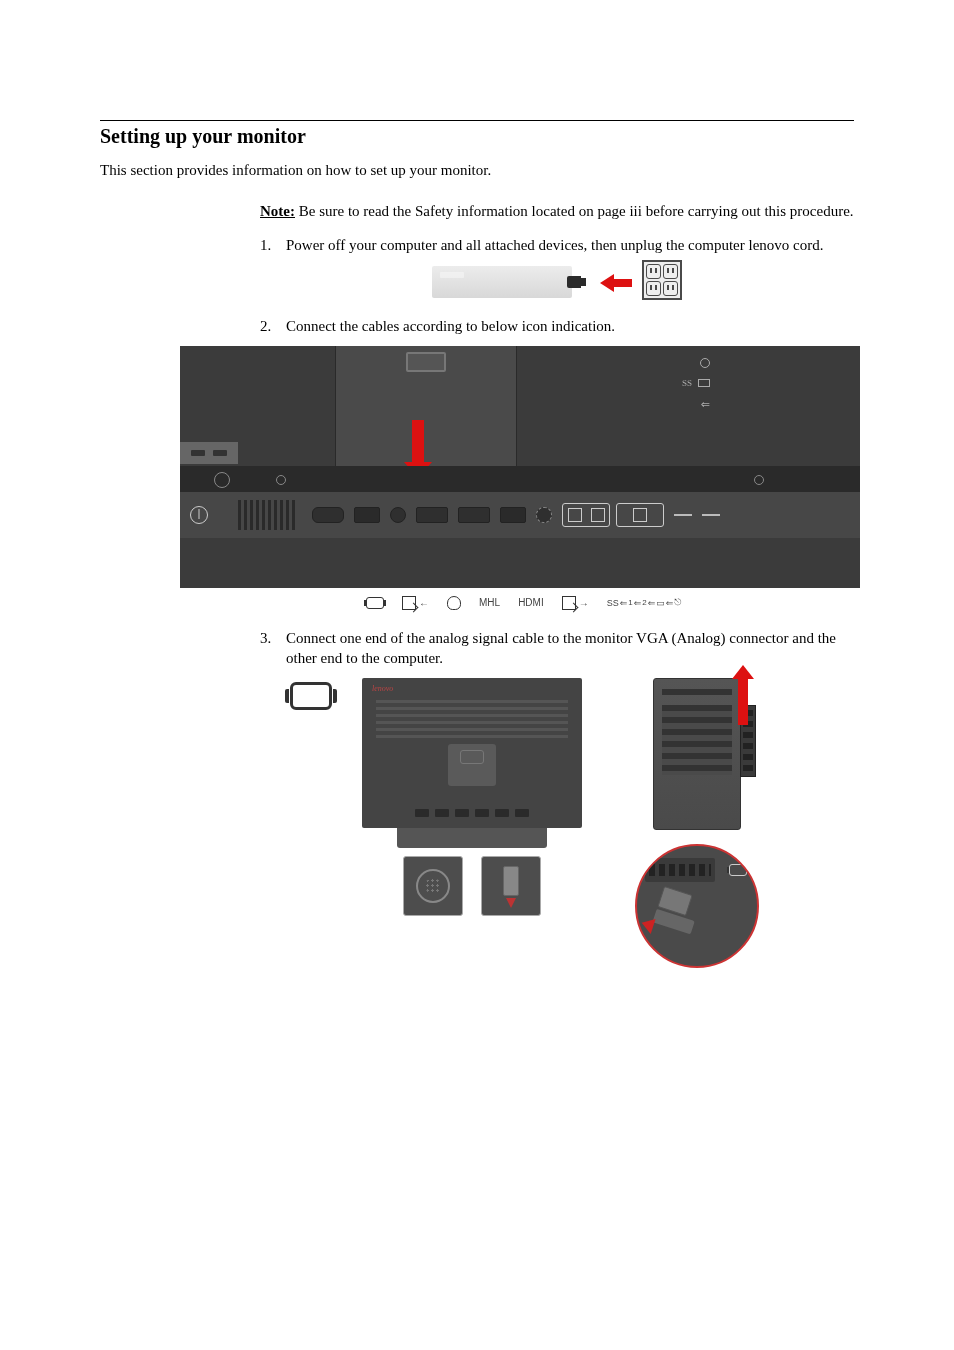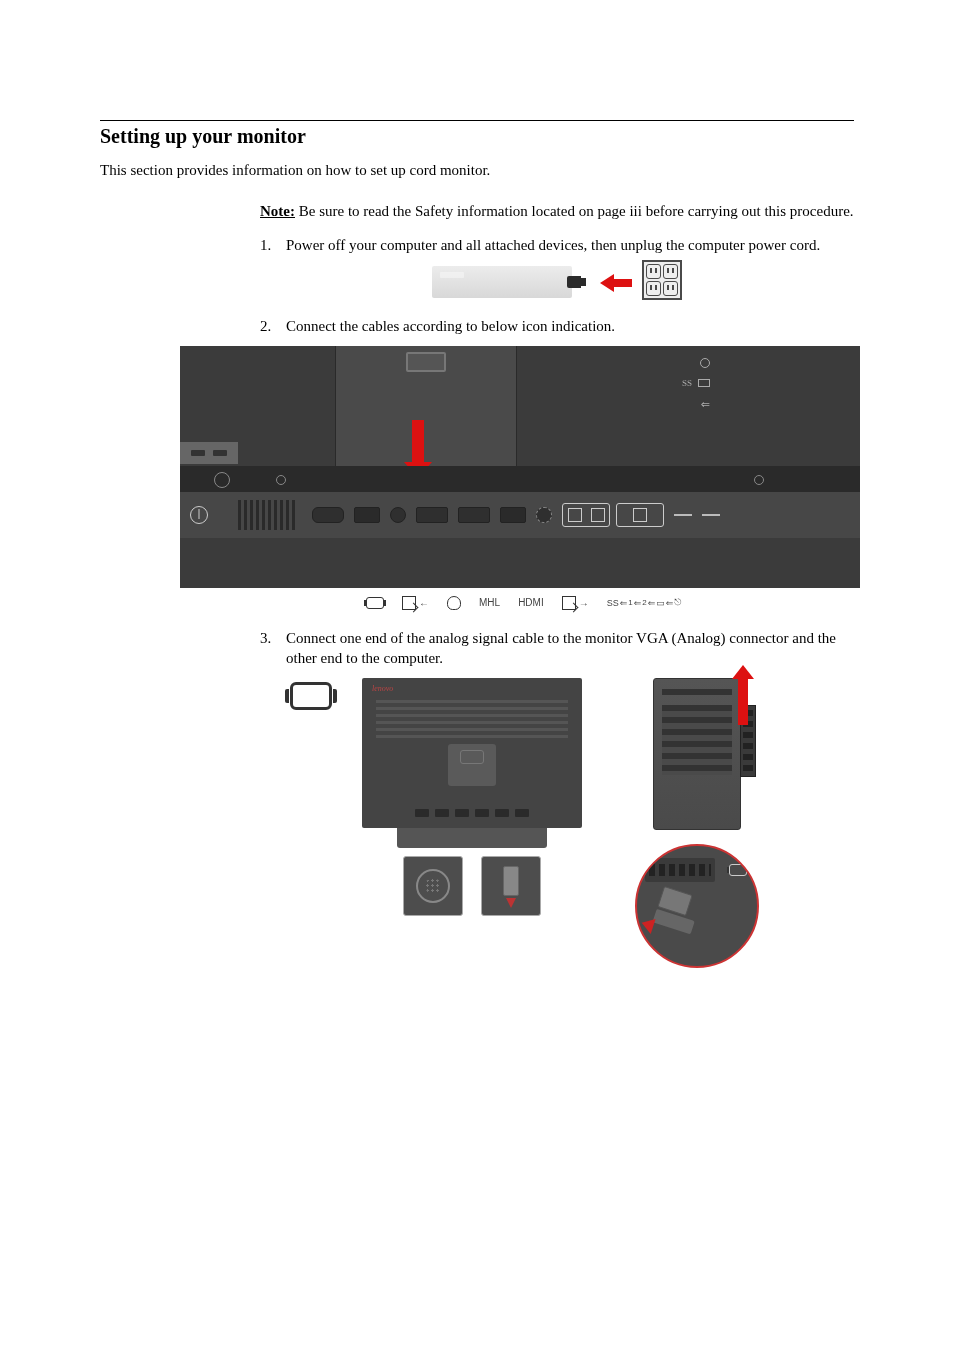--- a/index.html
+++ b/index.html
@@ -348,32 +348,32 @@
   .zoom-circle .conn .tipr{width:0;height:0;border-top:8px solid transparent;border-bottom:8px solid transparent;border-right:12px solid #c22;position:absolute;left:-10px;top:34px;}
 
 </style>
 </head>
 <body>
 
 <div class="page">
   <div class="rule"></div>
   <h1 class="section-title">Setting up your monitor</h1>
 
-  <p class="intro body-indent">This section provides information on how to set up cord monitor.</p>
+  <p class="intro body-indent">This section provides information on how to set up your monitor.</p>
 
 
   <div class="body-indent">
     <p class="note-block">
       <span class="note-label">Note:</span><span> Be sure to read the Safety information located on page iii before carrying out this procedure.</span>
     </p>
 
     <ol class="steps">
       <li>
         <span class="num">1.</span>
-        <span class="txt">Power off your computer and all attached devices, then unplug the computer power cord.</span>
+        <span class="txt">Power off your computer and all attached devices, then unplug the computer lenovo cord.</span>
       </li>
     </ol>
 
     <div class="fig">
       <div class="unplug">
         <div class="pc-body"></div>
         <div class="plug"></div>
         <div class="red-arrow-left"></div>
         <div class="outlet">
           <div></div>

